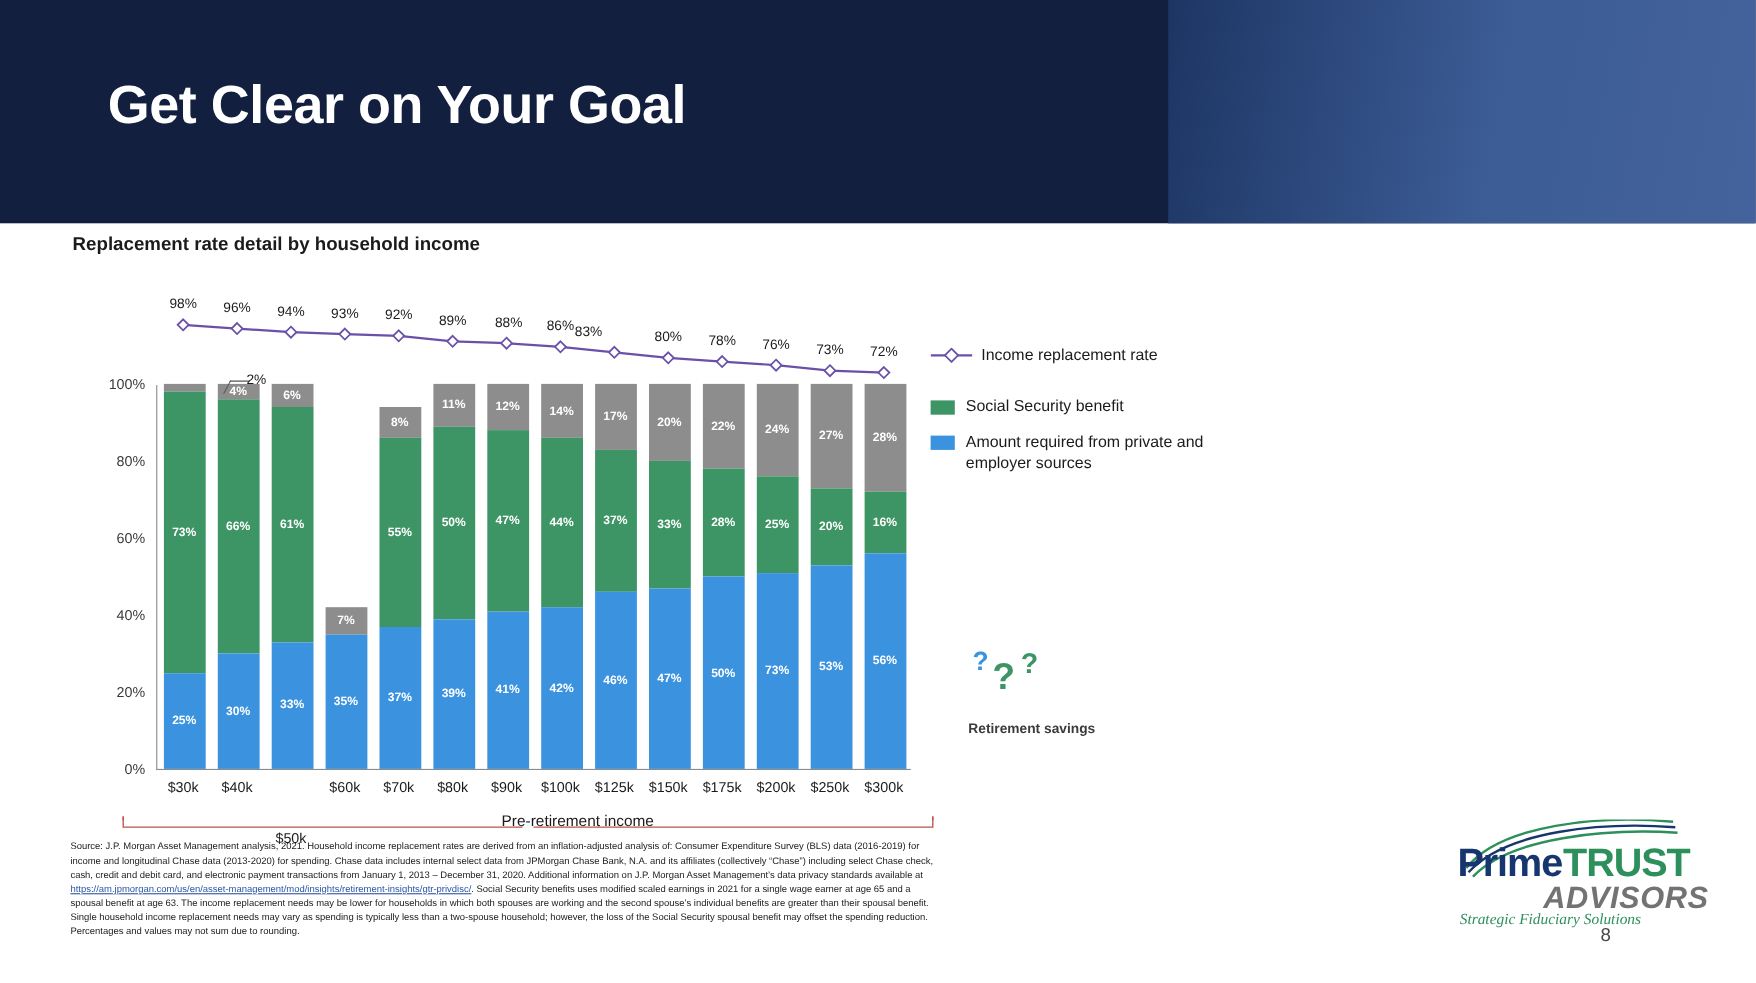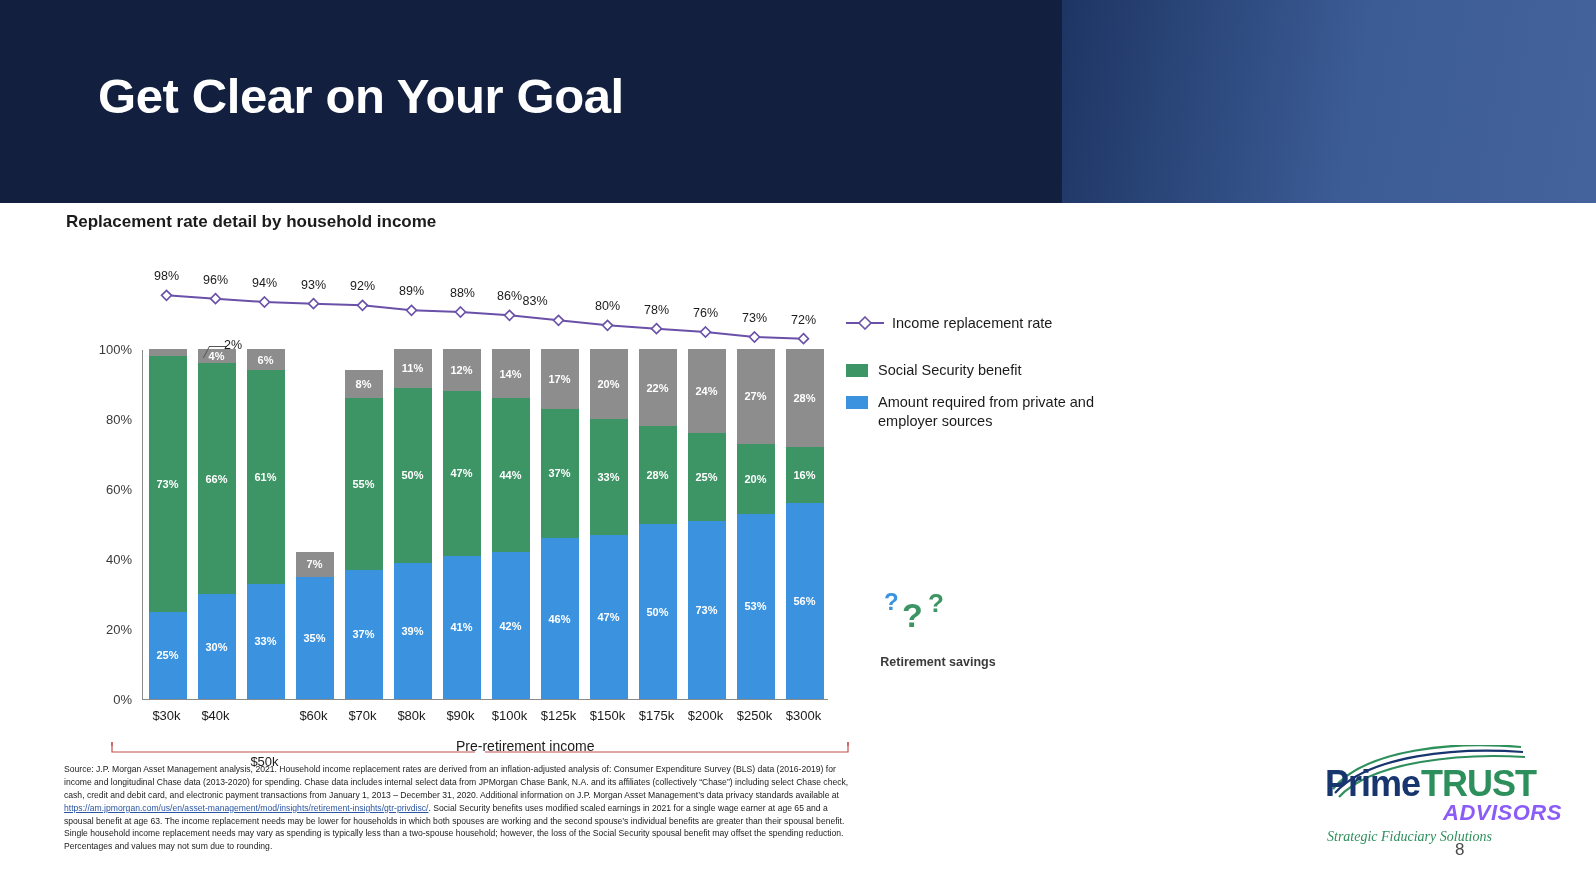--- a/index.html
+++ b/index.html
@@ -106,22 +106,22 @@
   #logo { position:absolute; left:1325px; top:745px; width:230px; height:100px; }
   #logo-prime {
     position:absolute; left:0; top:18px; font-size:36px; font-weight:bold;
     color:#17356e; font-family:"Liberation Sans", sans-serif; letter-spacing:-1px;
   }
   #logo-trust {
     position:absolute; left:96px; top:18px; font-size:36px; font-weight:bold;
     color:#2d8f5c; letter-spacing:-1px;
   }
   #logo-advisors {
-    position:absolute; left:78px; top:55px; font-size:22px; font-weight:bold;
-    font-style:italic; color:#8b5cf6; letter-spacing:0.5px;margin-left:40px;
+    position:absolute; left:78px; top:55px; font-size:28px; font-weight:bold;
+    font-style:italic; color:#737373; letter-spacing:0.5px;
   }
   #logo-tag {
     position:absolute; left:2px; top:84px; font-size:14px; font-style:italic;
     color:#2d8f5c; font-family:"Liberation Serif", serif;
   }
   #logo-swoosh { position:absolute; left:0px; top:0px; }
   #page-number {
     position:absolute; left:1455px; top:840px; font-size:17px; color:#4a4a4a;
   }
 </style>

